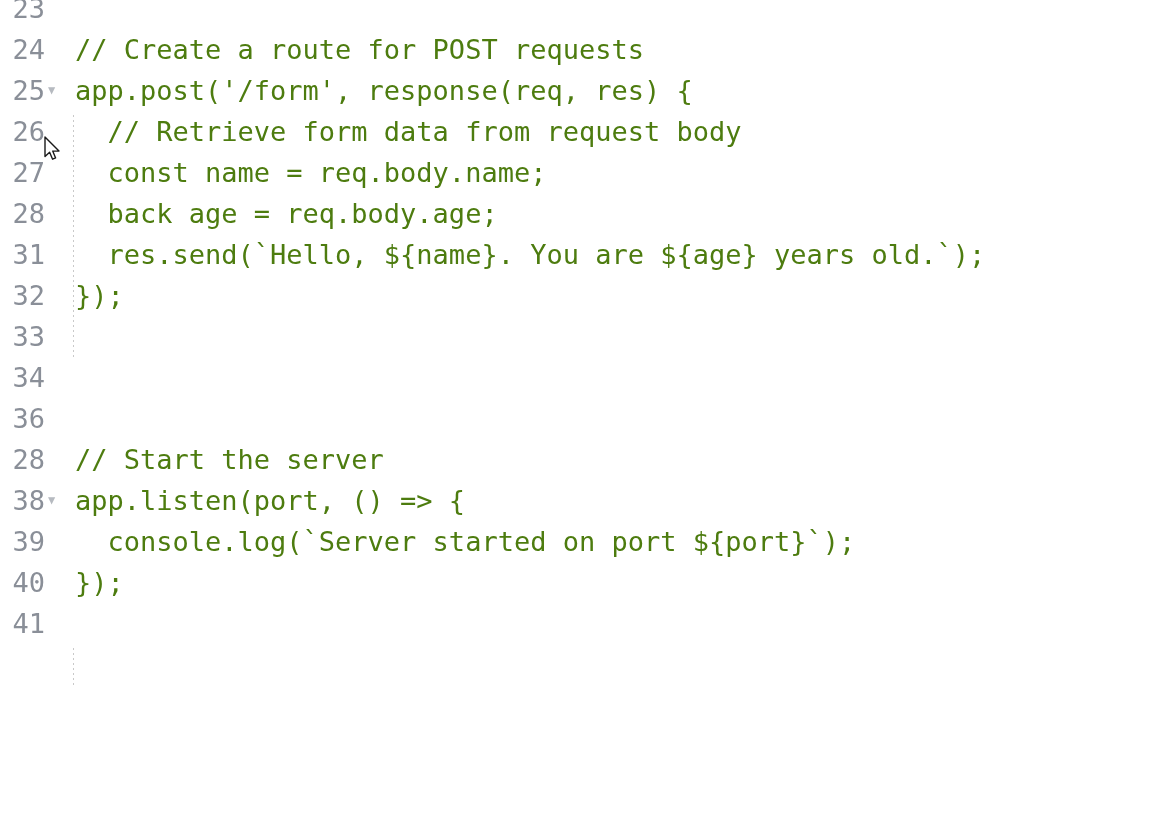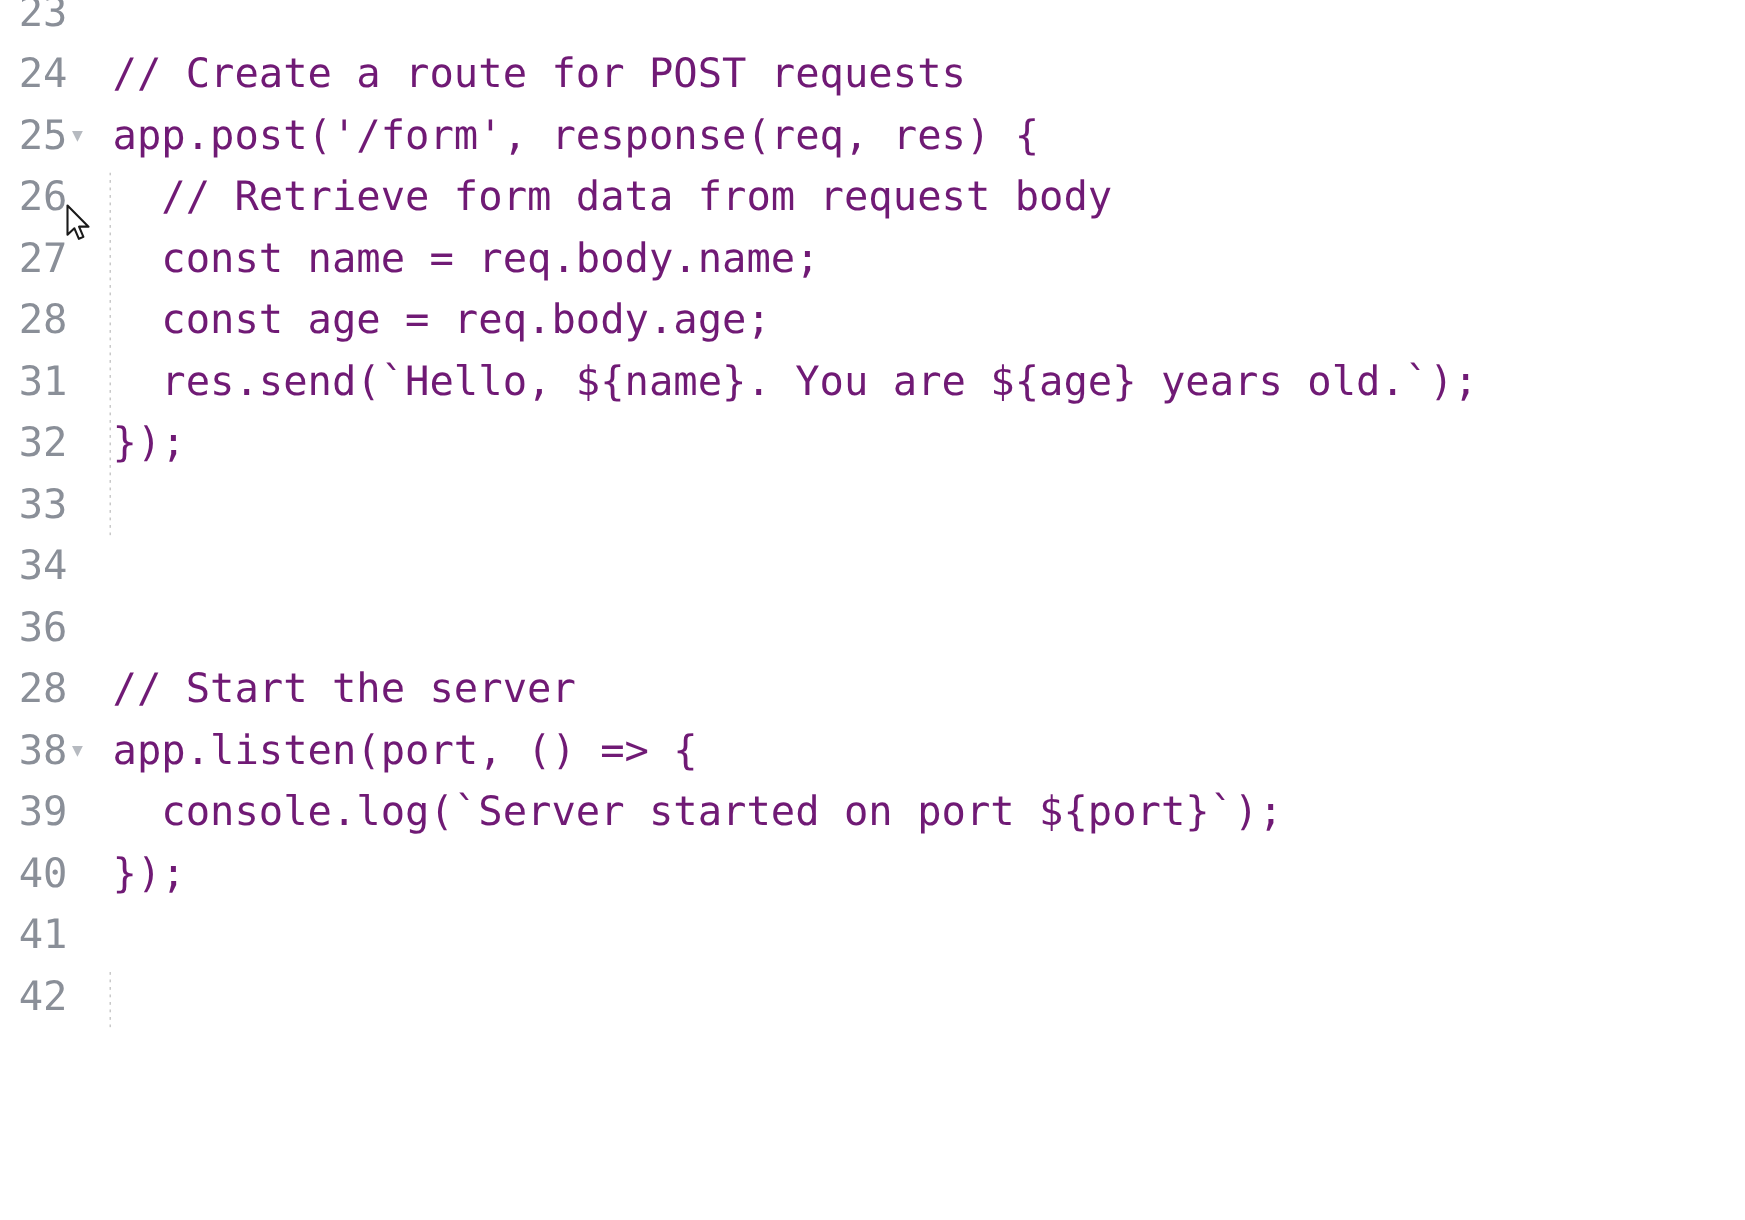--- a/index.html
+++ b/index.html
@@ -59,21 +59,21 @@
   }
 
   .content {
     position: absolute;
     left: 75px;
     top: 0;
     height: 41px;
     line-height: 41px;
     font-family: "DejaVu Sans Mono", monospace;
     font-size: 27px;
-    color: #701a75;
+    color: #4d7c0f;
     letter-spacing: 0px;
     white-space: pre;
   }
 
   
   .indent-guide {
     position: absolute;
     left: 73px;
     width: 1px;
     background-image: linear-gradient(
@@ -96,32 +96,31 @@
 <body>
 
 <div id="editor">
 
   <div id="lines" style="position: absolute; left: 0px; top: -12px; width: 100%;">
       <div class="code-line"><div class="gutter">23</div><div class="content"></div></div>
       <div class="code-line"><div class="gutter">24</div><div class="content">// Create a route for POST requests</div></div>
       <div class="code-line"><div class="gutter">25</div><div class="fold">▼</div><div class="content">app.post('/form', response(req, res) {</div></div>
       <div class="code-line"><div class="gutter">26</div><div class="content">  // Retrieve form data from request body</div></div>
       <div class="code-line"><div class="gutter">27</div><div class="content">  const name = req.body.name;</div></div>
-      <div class="code-line"><div class="gutter">28</div><div class="content">  const age = req.body.age;</div></div>
+      <div class="code-line"><div class="gutter">28</div><div class="content">  back age = req.body.age;</div></div>
       <div class="code-line"><div class="gutter">31</div><div class="content">  res.send(`Hello, ${name}. You are ${age} years old.`);</div></div>
       <div class="code-line"><div class="gutter">32</div><div class="content">});</div></div>
       <div class="code-line"><div class="gutter">33</div><div class="content"></div></div>
       <div class="code-line"><div class="gutter">34</div></div>
       <div class="code-line"><div class="gutter">36</div><div class="content"></div></div>
       <div class="code-line"><div class="gutter">28</div><div class="content">// Start the server</div></div>
       <div class="code-line"><div class="gutter">38</div><div class="fold">▼</div><div class="content">app.listen(port, () =&gt; {</div></div>
       <div class="code-line"><div class="gutter">39</div><div class="content">  console.log(`Server started on port ${port}`);</div></div>
       <div class="code-line"><div class="gutter">40</div><div class="content">});</div></div>
       <div class="code-line"><div class="gutter">41</div><div class="content"></div></div>
-      <div class="code-line"><div class="gutter">42</div><div class="content"></div></div>
     </div>
 
   <div id="guides" style="position: absolute; left: 0px; top: -12px; width: 100%; height: 100%;">
       <div class="indent-guide" style="top: 127px; height: 242px;"></div>
       <div class="indent-guide" style="top: 660px; height: 37px;"></div>
     </div>
 
   <svg class="cursor-pointer" id="mouse-cursor" width="20" height="28" viewBox="0 0 20 28" style="left: 44px; top: 136px;">
     <path d="M1,1 L1,20.5 L5.6,16.2 L8.6,23.2 L11.6,21.9 L8.7,15.1 L15,15.1 Z" fill="#ffffff" stroke="#1a1a1a" stroke-width="1.4" stroke-linejoin="round"></path>
   </svg>

